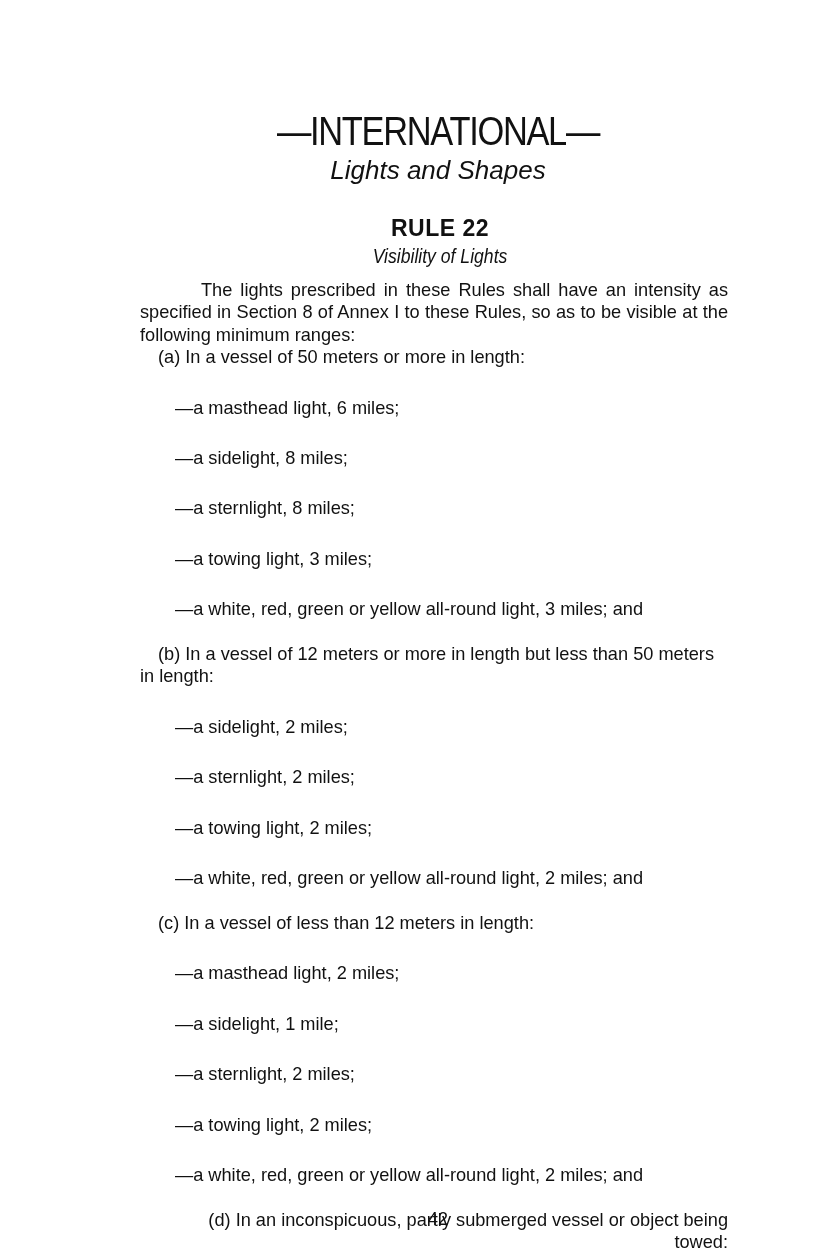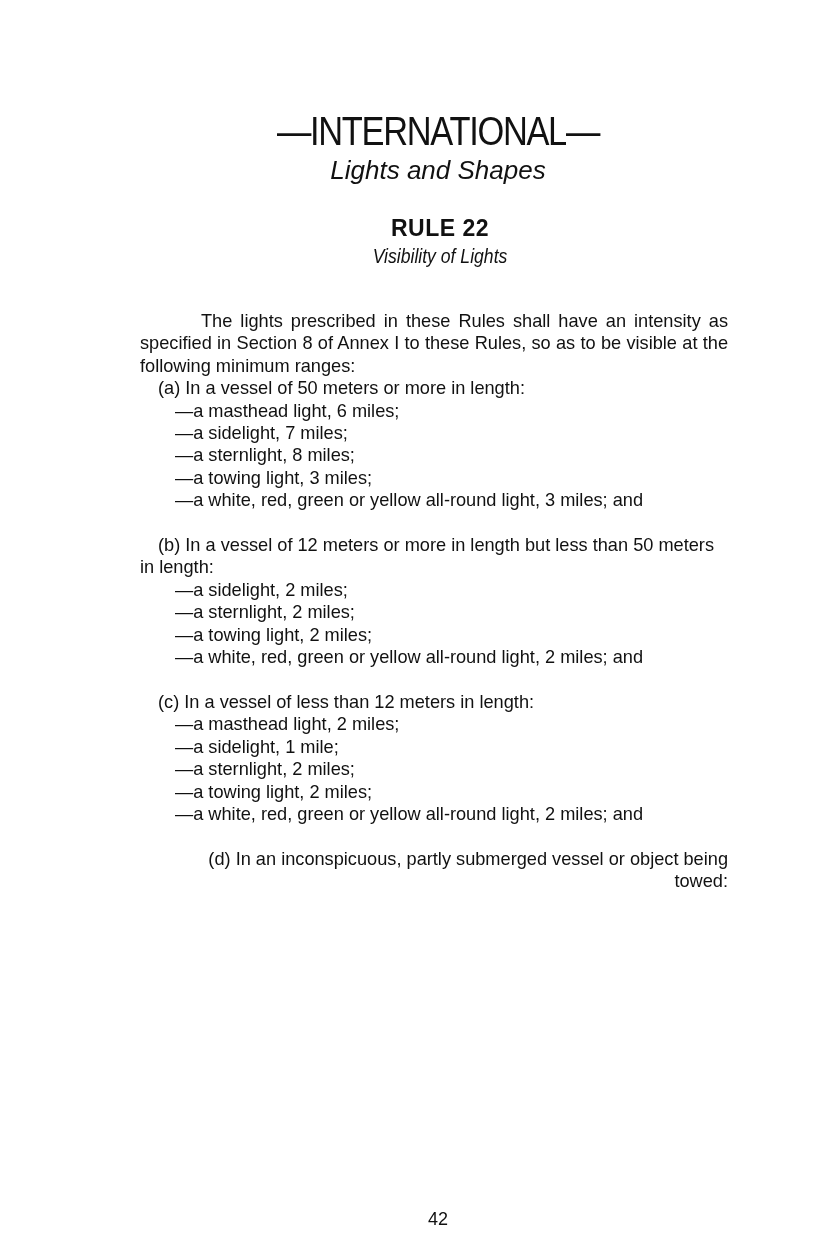--- a/index.html
+++ b/index.html
@@ -2,45 +2,45 @@
 <html><head>
   <meta charset="utf-8">
   <style>
     html, body { margin: 0; padding: 0; background: #ffffff; }
     body { width: 840px; height: 1260px; position: relative; overflow: hidden; color: #111; font-family: "Liberation Sans", sans-serif; }
     .page { position: absolute; left: 0; top: 0; width: 840px; height: 1096px; }
     .header-title { position: absolute; left: 0; width: 876px; top: 107px; text-align: center; font-size: 40px; line-height: 48px; letter-spacing: -1.5px; transform: scaleX(0.86); transform-origin: 438px 0; }
     .header-sub { position: absolute; left: 0; width: 876px; top: 155px; text-align: center; font-size: 26px; font-style: italic; line-height: 30px; }
     .rule-title { position: absolute; left: 0; width: 880px; top: 214px; text-align: center; font-size: 23px; font-weight: bold; letter-spacing: 0.5px; line-height: 28px; }
     .rule-sub { position: absolute; left: 0; width: 880px; top: 244px; text-align: center; font-size: 20px; font-style: italic; line-height: 24px; transform: scaleX(0.88); transform-origin: 440px 0; }
-    .body { position: absolute; left: 140px; top: 310px; width: 588px; font-size: 18.2px; line-height: 22.4px; }
+    .body { position: absolute; left: 140px; top: 279px; width: 588px; font-size: 18.2px; line-height: 22.4px; }
     .p { margin: 0; }
     .intro { text-align: justify; text-indent: 61px; text-align-last: left; }
     .lead { padding-left: 18px; }
     .lead-wrap { text-indent: 18px; }
-    .item { padding-left: 35px; }
+    .item { padding-left: 35px; margin-top: 28px; }
     .item-wrap { padding-left: 61px; text-indent: -26px; }
     .gap { height: 22.4px; }
     .page-number { position: absolute; left: 0; width: 876px; top: 1208px; text-align: center; font-size: 18px; line-height: 22px; }
   </style>
 </head>
 <body>
 
 <div class="page">
   <div class="header-title">—INTERNATIONAL—</div>
   <div class="header-sub">Lights and Shapes</div>
   <div class="rule-title">RULE 22</div>
   <div class="rule-sub">Visibility of Lights</div>
 
   <div class="body">
     <p class="p intro">The lights prescribed in these Rules shall have an intensity as specified in Section 8 of Annex I to these Rules, so as to be visible at the following minimum ranges:</p>
 
     <p class="p lead">(a) In a vessel of 50 meters or more in length:</p>
     <p class="p item">—a masthead light, 6 miles;</p>
-    <p class="p item">—a sidelight, 7 miles;</p>
+    <p class="p item">—a sidelight, 8 miles;</p>
     <p class="p item">—a sternlight, 8 miles;</p>
     <p class="p item">—a towing light, 3 miles;</p>
     <p class="p item">—a white, red, green or yellow all-round light, 3 miles; and</p>
     <div class="gap"></div>
 
     <p class="p lead-wrap">(b) In a vessel of 12 meters or more in length but less than 50 meters in length:</p>
     <p class="p item">—a sidelight, 2 miles;</p>
     <p class="p item">—a sternlight, 2 miles;</p>
     <p class="p item">—a towing light, 2 miles;</p>
     <p class="p item">—a white, red, green or yellow all-round light, 2 miles; and</p>

